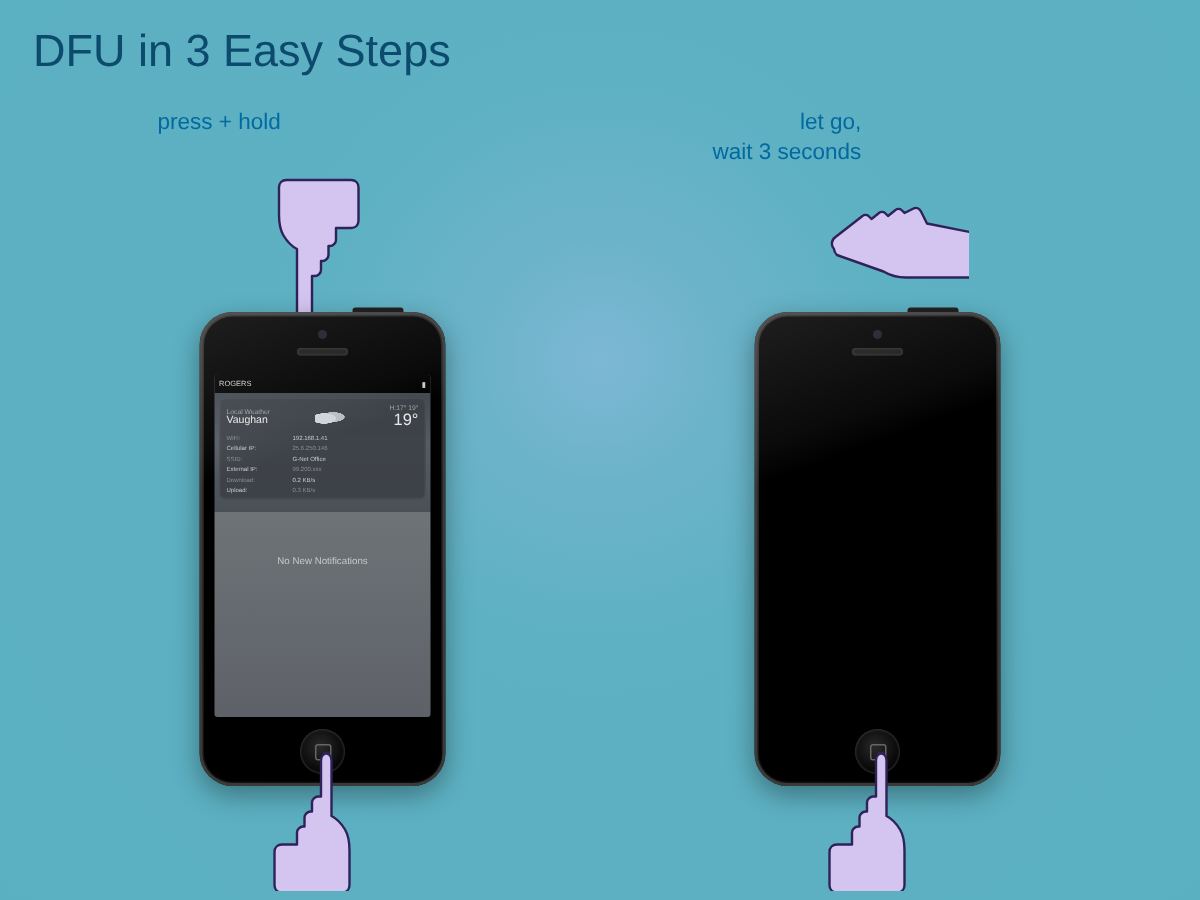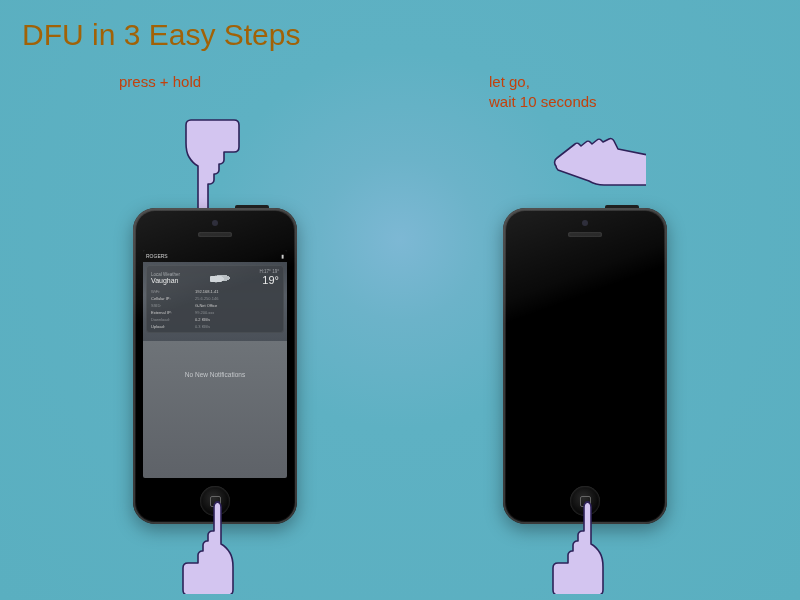--- a/index.html
+++ b/index.html
@@ -5,46 +5,46 @@
   * { box-sizing: border-box; margin: 0; padding: 0; }
   body {
     width: 800px;
     height: 600px;
     background: radial-gradient(circle at 50% 40%, #7db8d4 0%, #6cb3c9 15%, #5eb1c3 35%, #5aafc0 100%);
     font-family: -apple-system, "Helvetica Neue", Arial, sans-serif;
     overflow: hidden;
     position: relative;
   }
   .title {
-    color: #a16207;
+    color: #0c4a6e;
     font-size: 30px;
     font-weight: 300;
     padding: 18px 0 0 22px;
   }
   .steps {
     display: flex;
     justify-content: space-around;
     margin-top: 20px;
     padding: 0 30px;
   }
   .step {
     width: 220px;
     display: flex;
     flex-direction: column;
     align-items: center;
   }
   .instruction {
-    color: #c2410c;
+    color: #0369a1;
     font-size: 15px;
     font-weight: 300;
     line-height: 1.35;
     height: 44px;
     align-self: flex-start;
-    margin-left: 14px;
     white-space: pre-line;
+    text-align: right;
   }
   .hand-top-wrap {
     height: 92px;
     position: relative;
     width: 100%;
   }
   .hand-top {
     position: absolute;
     left: 50%;
     transform: translateX(-50%);
@@ -263,21 +263,21 @@
     <div class="hand-bottom-wrap">
       <svg class="hand-svg hand-bottom" width="78" height="96" viewBox="0 0 78 96">
         <path d="M35 4 c3 0 5 2 5 5 v24 h2 c2 0 4 2 4 4 v6 h1 c2 0 4 2 4 4 v6 h1 c2 0 4 2 4 4 v8 h10 c3 0 5 2 5 5 v22 c0 3 -2 5 -5 5 H26 c-3 0 -5 -2 -5 -5 V69 c0 -4 0 -9 3 -14 3 -5 7 -8 9 -9 V9 c0 -3 2 -5 5 -5 z" transform="scale(-1,1) translate(-78,0)"></path>
       </svg>
     </div>
   </div>
 
 
   <div class="step">
     <div class="instruction">let go,
-wait 10 seconds</div>
+wait 3 seconds</div>
     <div class="hand-top-wrap">
       <svg class="hand-svg hand-top open" width="96" height="70" viewBox="0 0 96 70">
         <path d="M6 32 c-2 -2 -2 -6 1 -8 l18 -14 c1 -1 3 -1 4 0 l2 2 5 -4 c1 -1 3 -1 4 0 l2 2 5 -4 c1 -1 3 -1 4 0 l2 2 6 -3 c2 -1 4 0 5 2 l4 8 30 6 c3 1 4 3 4 5 v20 c0 3 -2 5 -5 5 H54 c-5 0 -10 -1 -15 -4 L8 36 c-1 -1 -2 -2 -2 -4 z"></path>
       </svg>
     </div>
     <div class="phone-wrap">
       <div class="power-btn"></div>
       <div class="phone">
         <div class="camera-dot"></div>
         <div class="earpiece"></div>

